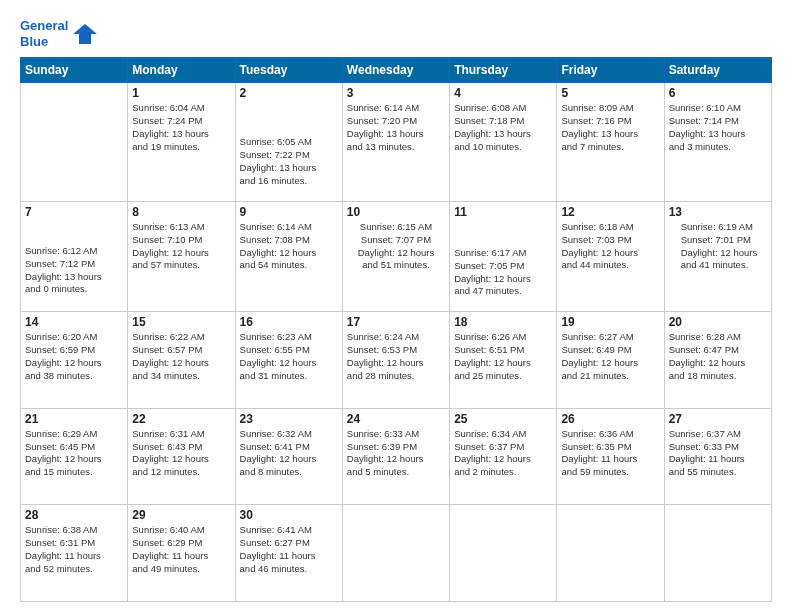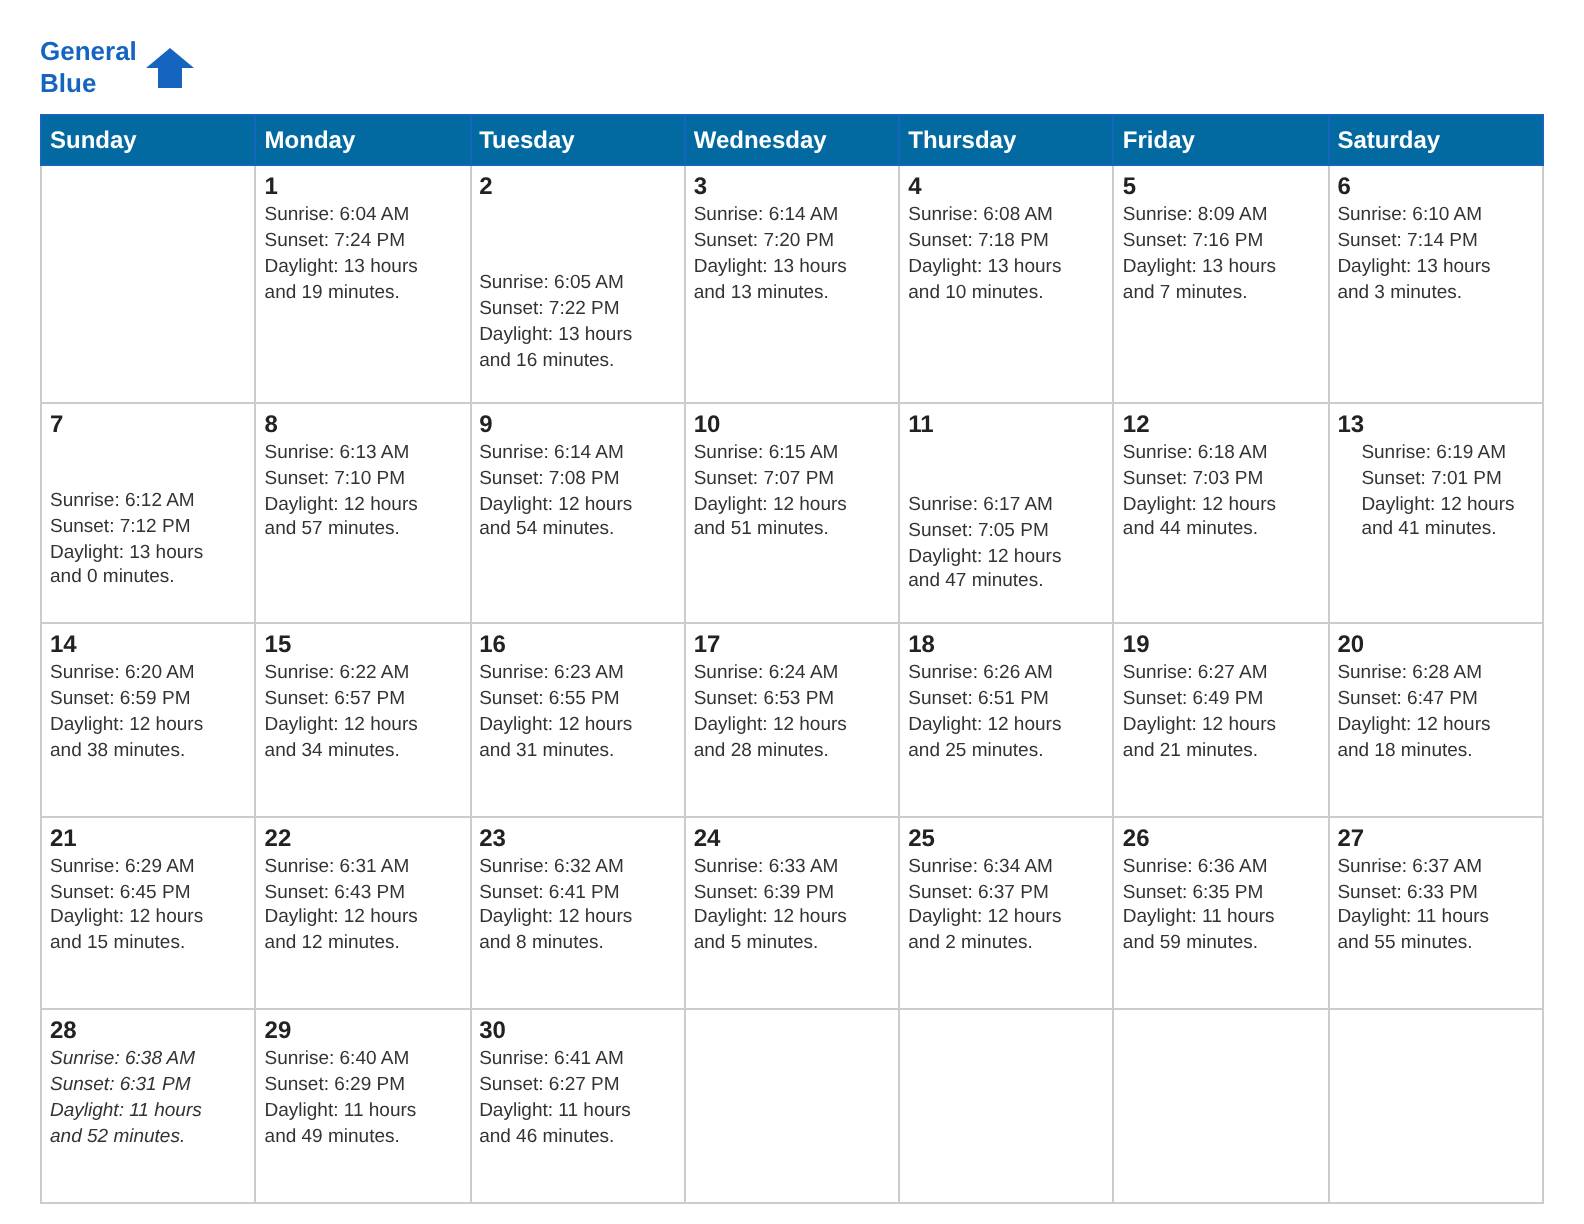--- a/index.html
+++ b/index.html
@@ -189,21 +189,21 @@
           </td>
           <td>
             <span class="day-number">9</span>
             <div class="day-info" style="white-space: pre-line;">Sunrise: 6:14 AM
 Sunset: 7:08 PM
 Daylight: 12 hours
 and 54 minutes.</div>
           </td>
           <td>
             <span class="day-number">10</span>
-            <div class="day-info" style="white-space: pre-line;">Sunrise: 6:15 AM
+            <div class="day-info" style="white-space: pre-line; text-align: center;">Sunrise: 6:15 AM
 Sunset: 7:07 PM
 Daylight: 12 hours
 and 51 minutes.</div>
           </td>
           <td>
             <span class="day-number">11</span>
             <div class="day-info" style="white-space: pre-line; margin-top: 28px;">Sunrise: 6:17 AM
 Sunset: 7:05 PM
 Daylight: 12 hours
 and 47 minutes.</div>
@@ -321,21 +321,21 @@
             <span class="day-number">27</span>
             <div class="day-info" style="white-space: pre-line;">Sunrise: 6:37 AM
 Sunset: 6:33 PM
 Daylight: 11 hours
 and 55 minutes.</div>
           </td>
         </tr>
         <tr>
           <td>
             <span class="day-number">28</span>
-            <div class="day-info" style="white-space: pre-line; font-style: italic;">Sunrise: 6:38 AM
+            <div class="day-info" style="white-space: pre-line;">Sunrise: 6:38 AM
 Sunset: 6:31 PM
 Daylight: 11 hours
 and 52 minutes.</div>
           </td>
           <td>
             <span class="day-number">29</span>
             <div class="day-info" style="white-space: pre-line;">Sunrise: 6:40 AM
 Sunset: 6:29 PM
 Daylight: 11 hours
 and 49 minutes.</div>

